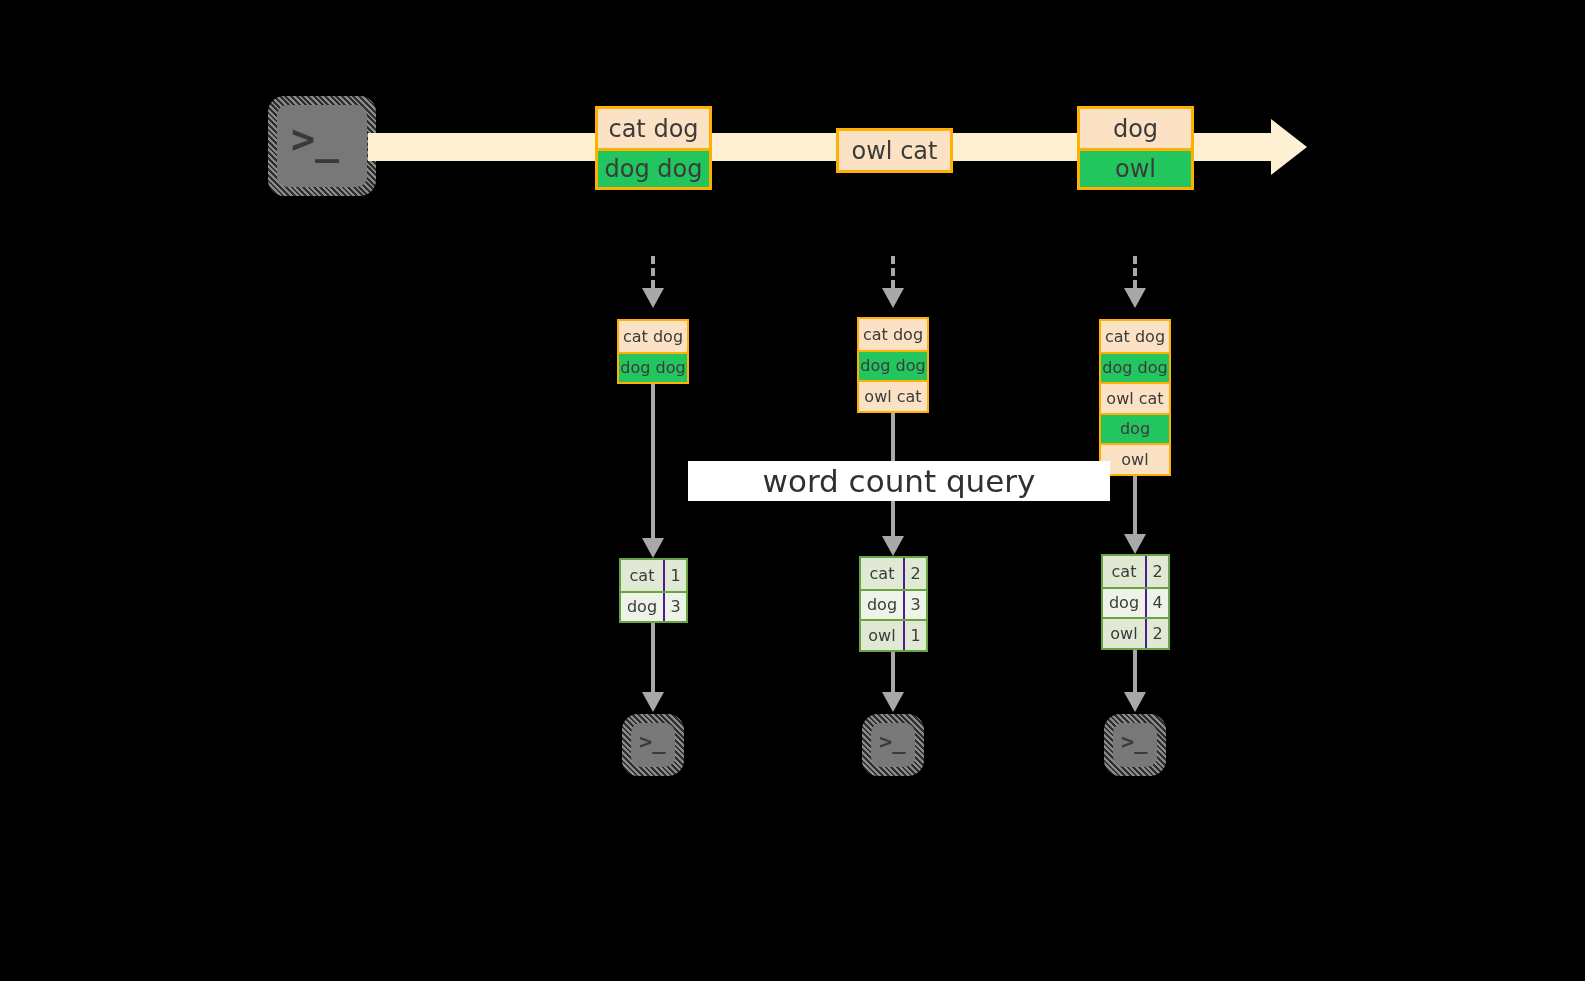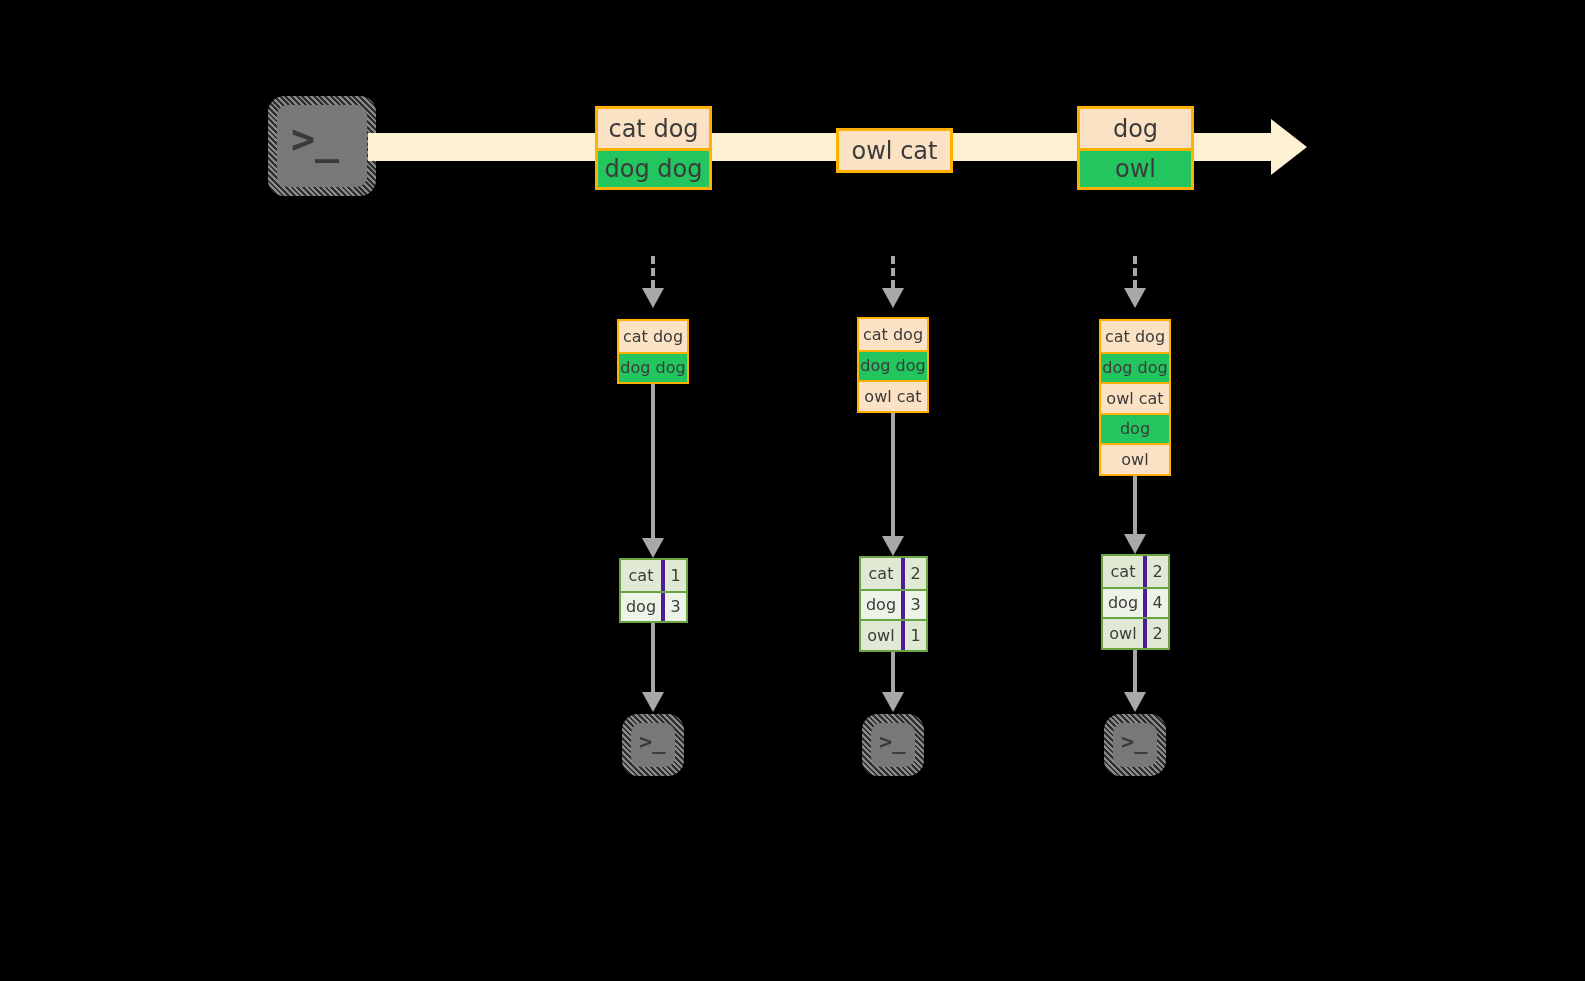--- a/index.html
+++ b/index.html
@@ -126,21 +126,21 @@
   .restable .row + .row { border-top: 2px solid #6aa342; }
   .restable .row.shade-a { background: #dfe9d4; }
   .restable .row.shade-b { background: #eef3e8; }
   .restable .k {
     flex: 0 0 44px;
     display: flex;
     align-items: center;
     justify-content: center;
     font-size: 16px;
     color: #3b3b3b;
-    border-right: 4px solid #4c1d95;
+    border-right: 2px solid #4c1d95;
     box-sizing: border-box;
   }
   .restable .v {
     flex: 1 1 auto;
     display: flex;
     align-items: center;
     justify-content: center;
     font-size: 16px;
     color: #3b3b3b;
   }
@@ -307,14 +307,17 @@
 
   <div class="vline" style="left:1133px; top:648px; height:46px;"></div>
   <div class="vhead" style="left:1124px; top:692px;"></div>
 
   <div class="terminal small" style="left:1104px; top:714px; width:62px; height:62px;">
     <div class="hatch"></div>
     <div class="inner"></div>
     <div class="prompt">&gt;_</div>
   </div>
 
+  <div class="query-band" style="left:688px; top:461px; width:422px; height:40px;">
+    <span>word count query</span>
+  </div>
 
 </div>
 
 </body></html>

